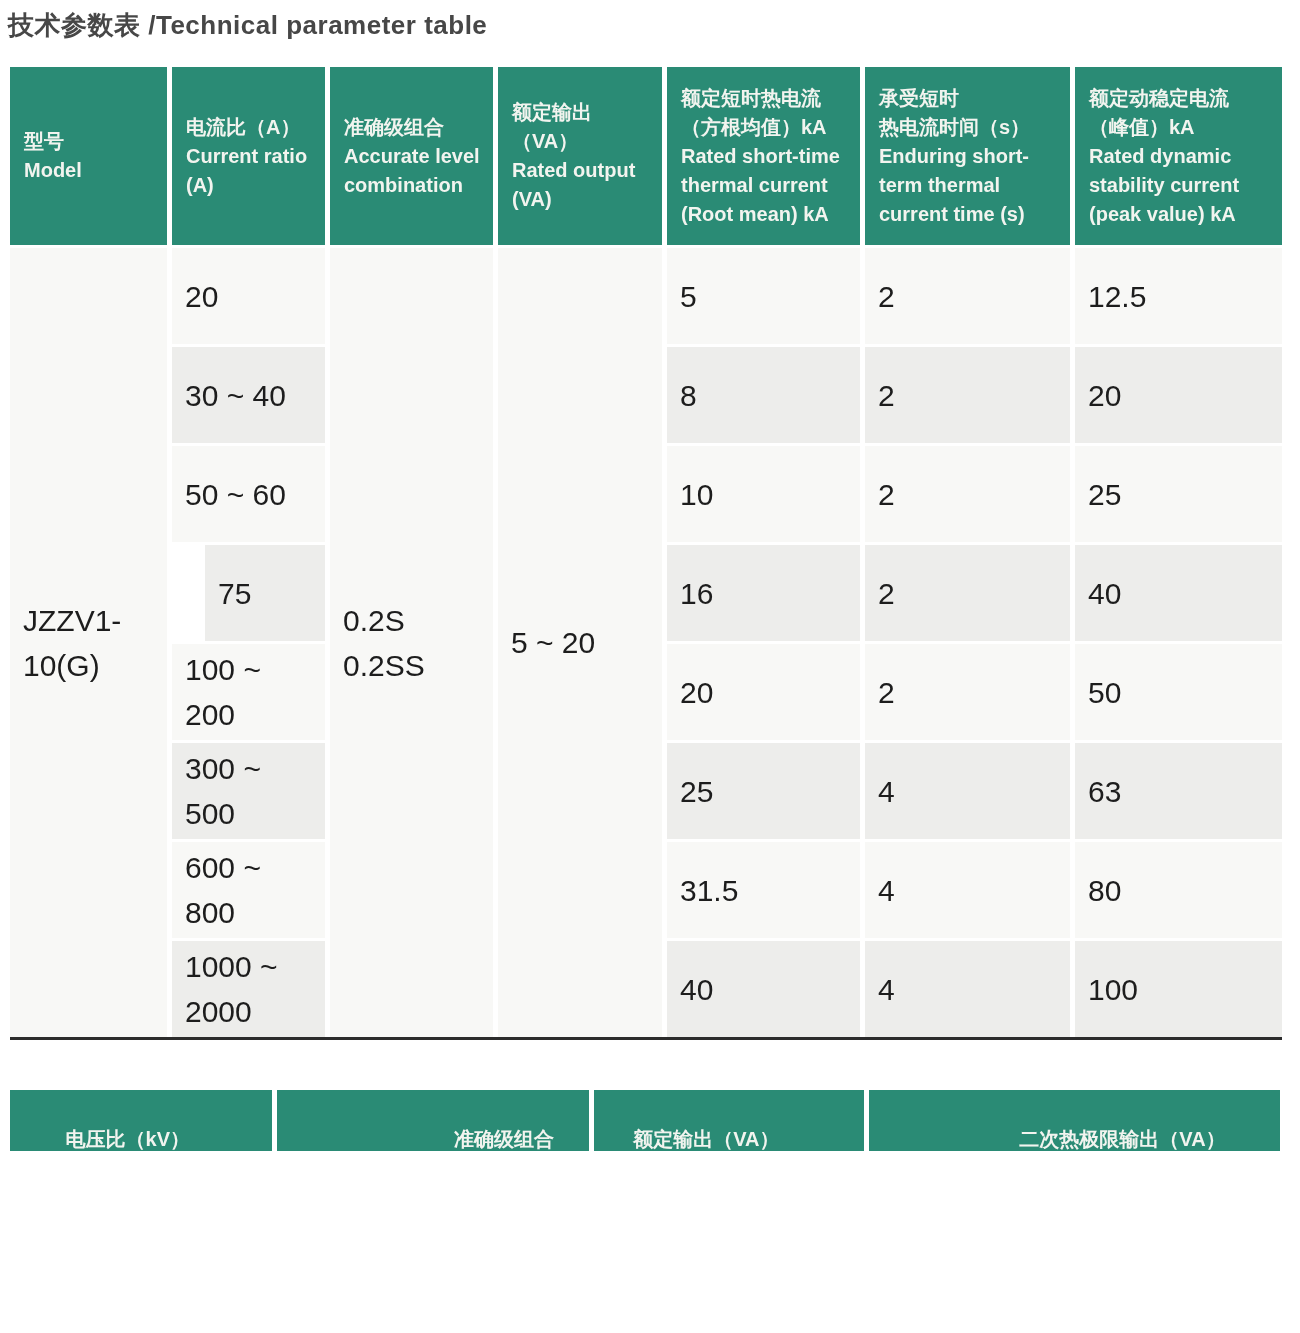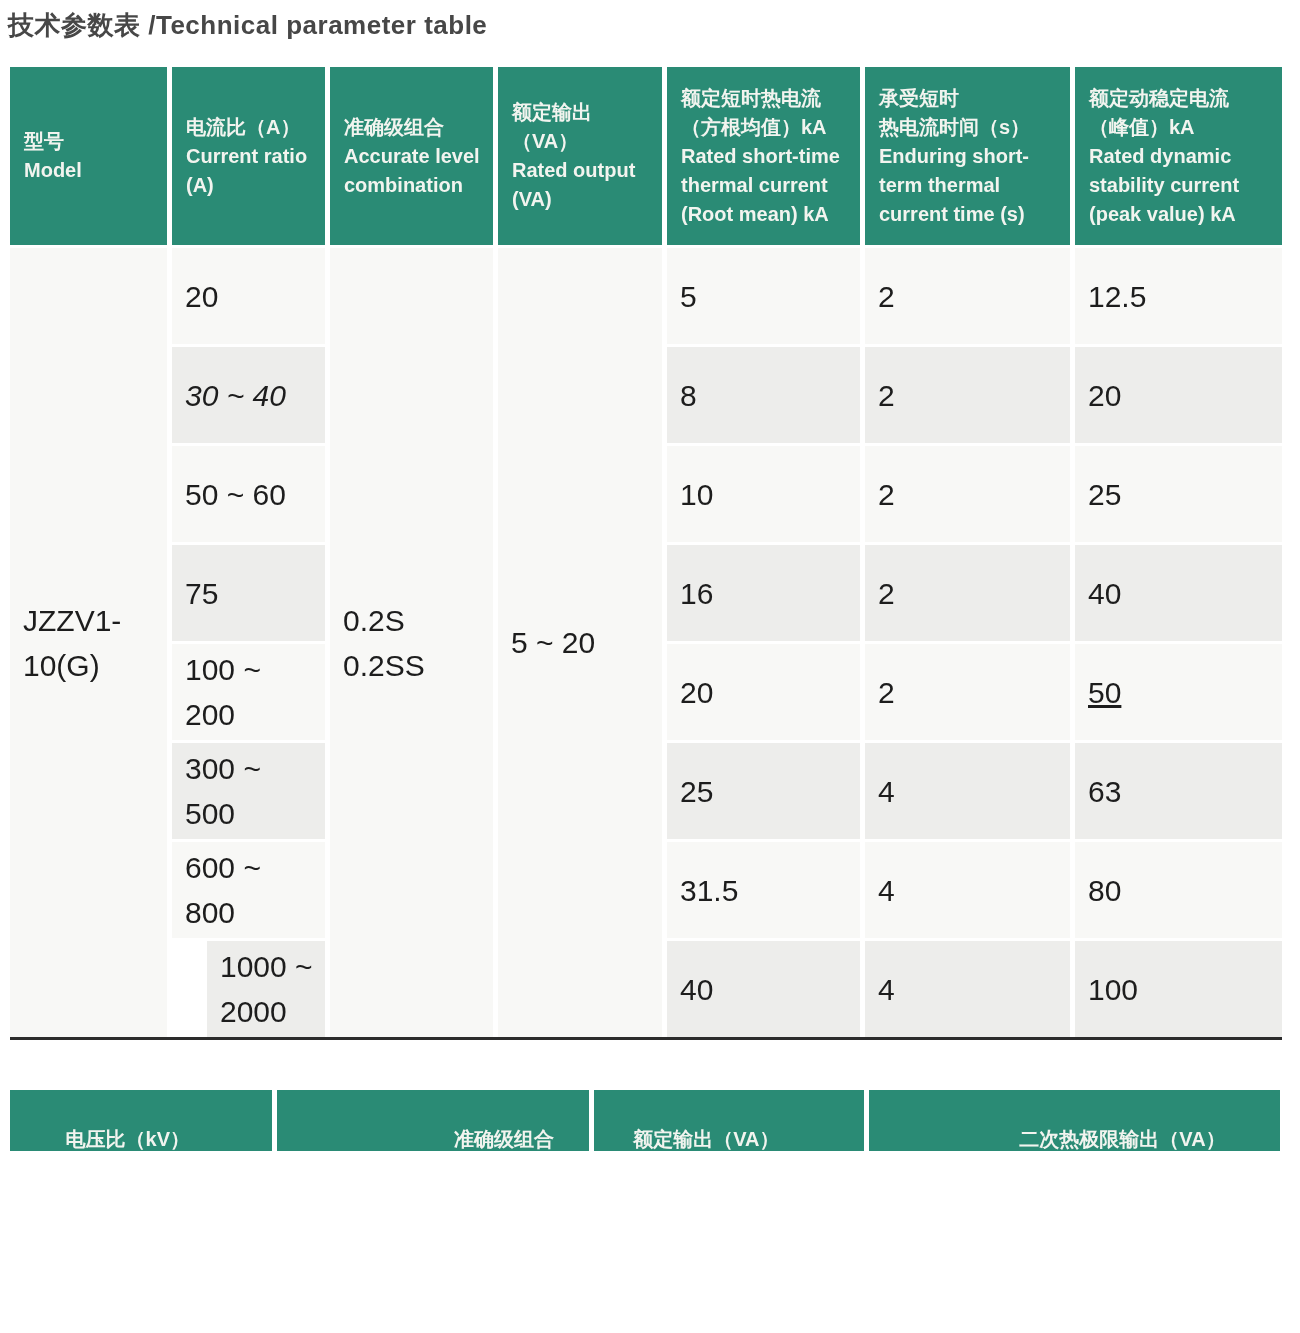--- a/index.html
+++ b/index.html
@@ -95,27 +95,27 @@
 current time (s)</div>
     <div class="cell hc" style="grid-column:7;grid-row:1;">额定动稳定电流
 （峰值）kA
 Rated dynamic
 stability current
 (peak value) kA</div>
 
     <div class="cell dc" style="grid-column:1;grid-row:2 / span 8;">JZZV1-10(G)</div>
 
     <div class="cell dc" style="grid-column:2;grid-row:2;">20</div>
-    <div class="cell dc dark" style="grid-column:2;grid-row:3;font-style:italic;">30 ~ 40</div>
+    <div class="cell dc dark" style="grid-column:2;grid-row:3;">30 ~ 40</div>
     <div class="cell dc" style="grid-column:2;grid-row:4;">50 ~ 60</div>
-    <div class="cell dc dark" style="grid-column:2;grid-row:5;">75</div>
+    <div class="cell dc dark" style="grid-column:2;grid-row:5;margin-left:33px;">75</div>
     <div class="cell dc" style="grid-column:2;grid-row:6;">100 ~ 200</div>
     <div class="cell dc dark" style="grid-column:2;grid-row:7;">300 ~ 500</div>
     <div class="cell dc" style="grid-column:2;grid-row:8;">600 ~ 800</div>
-    <div class="cell dc dark" style="grid-column:2;grid-row:9;margin-left:35px;">1000 ~ 2000</div>
+    <div class="cell dc dark" style="grid-column:2;grid-row:9;">1000 ~ 2000</div>
 
     <div class="cell dc" style="grid-column:3;grid-row:2 / span 8;">0.2S
 0.2SS</div>
 
     <div class="cell dc" style="grid-column:4;grid-row:2 / span 8;">5 ~ 20</div>
 
     <div class="cell dc" style="grid-column:5;grid-row:2;">5</div>
     <div class="cell dc dark" style="grid-column:5;grid-row:3;">8</div>
     <div class="cell dc" style="grid-column:5;grid-row:4;">10</div>
     <div class="cell dc dark" style="grid-column:5;grid-row:5;text-align:right;">16</div>
@@ -130,21 +130,21 @@
     <div class="cell dc dark" style="grid-column:6;grid-row:5;">2</div>
     <div class="cell dc" style="grid-column:6;grid-row:6;">2</div>
     <div class="cell dc dark" style="grid-column:6;grid-row:7;">4</div>
     <div class="cell dc" style="grid-column:6;grid-row:8;">4</div>
     <div class="cell dc dark" style="grid-column:6;grid-row:9;">4</div>
 
     <div class="cell dc" style="grid-column:7;grid-row:2;">12.5</div>
     <div class="cell dc dark" style="grid-column:7;grid-row:3;">20</div>
     <div class="cell dc" style="grid-column:7;grid-row:4;">25</div>
     <div class="cell dc dark" style="grid-column:7;grid-row:5;">40</div>
-    <div class="cell dc" style="grid-column:7;grid-row:6;text-decoration:underline;">50</div>
+    <div class="cell dc" style="grid-column:7;grid-row:6;">50</div>
     <div class="cell dc dark" style="grid-column:7;grid-row:7;">63</div>
     <div class="cell dc" style="grid-column:7;grid-row:8;">80</div>
     <div class="cell dc dark" style="grid-column:7;grid-row:9;">100</div>
   </div>
 
   <div class="tbl tbl-voltage">
     <div class="cell hc" style="grid-column:1;grid-row:1;">电压比（kV）
 Voltage ratio (kV)</div>
     <div class="cell hc" style="grid-column:2;grid-row:1;">准确级组合
 Accurate level combination</div>

